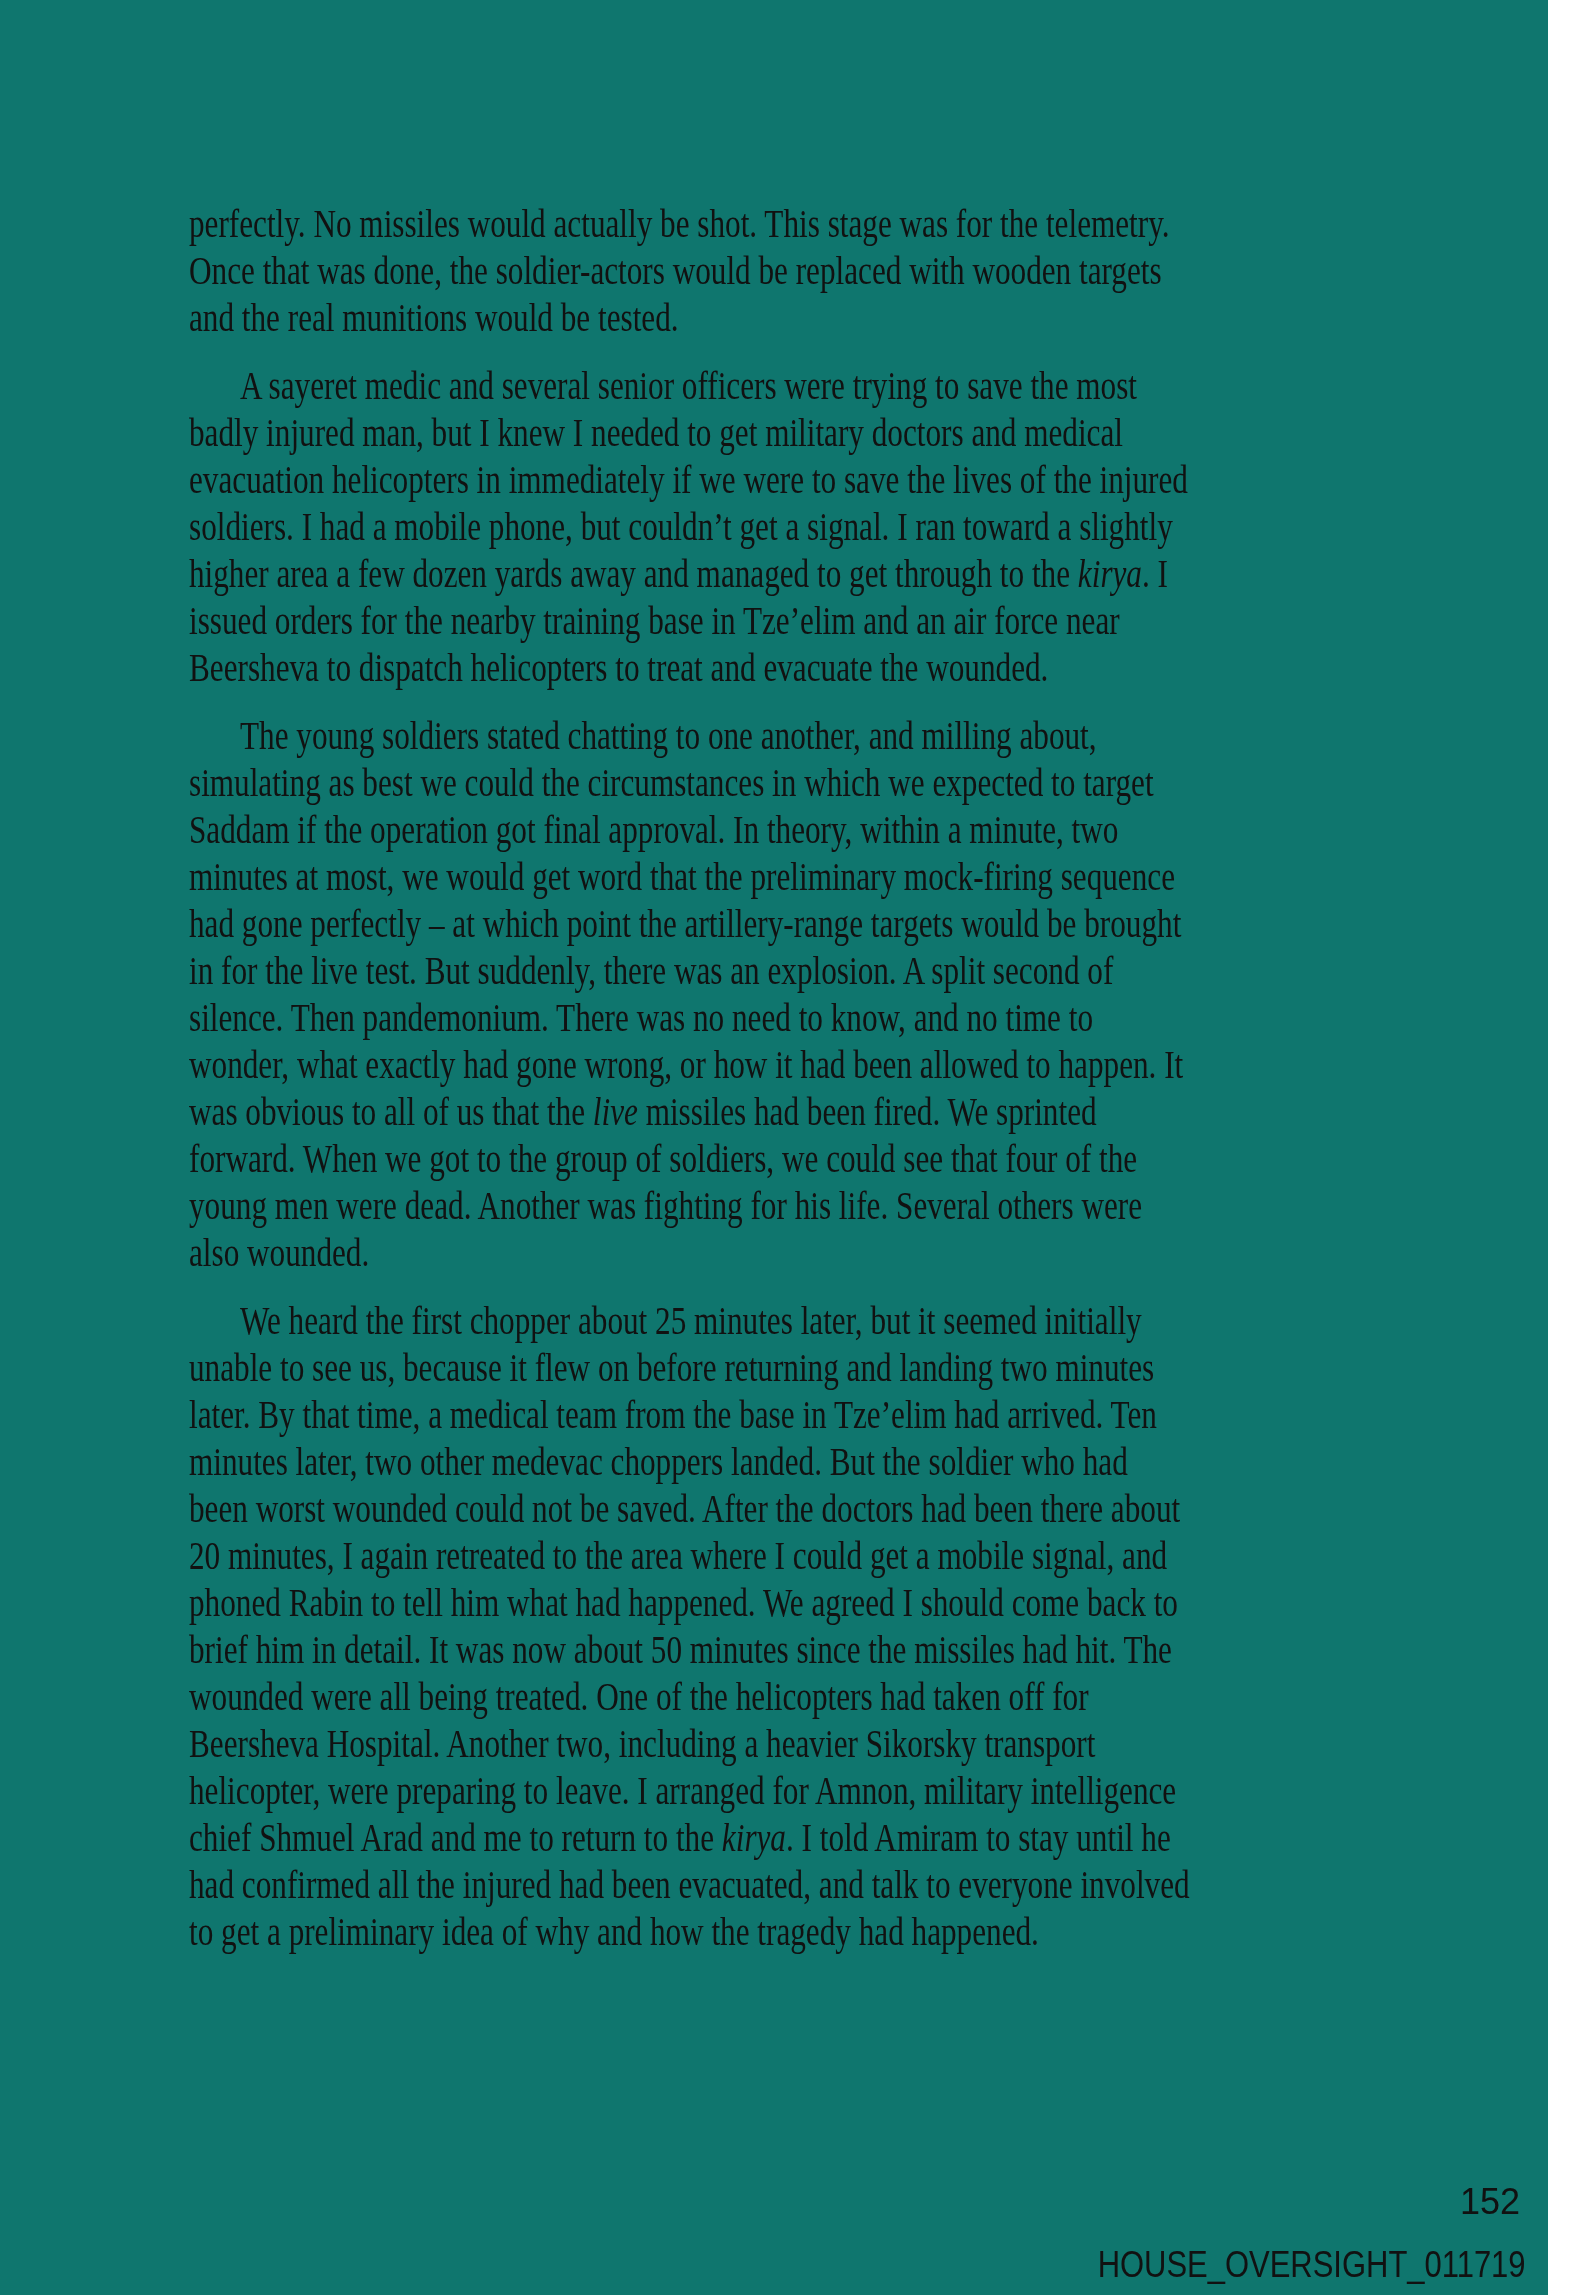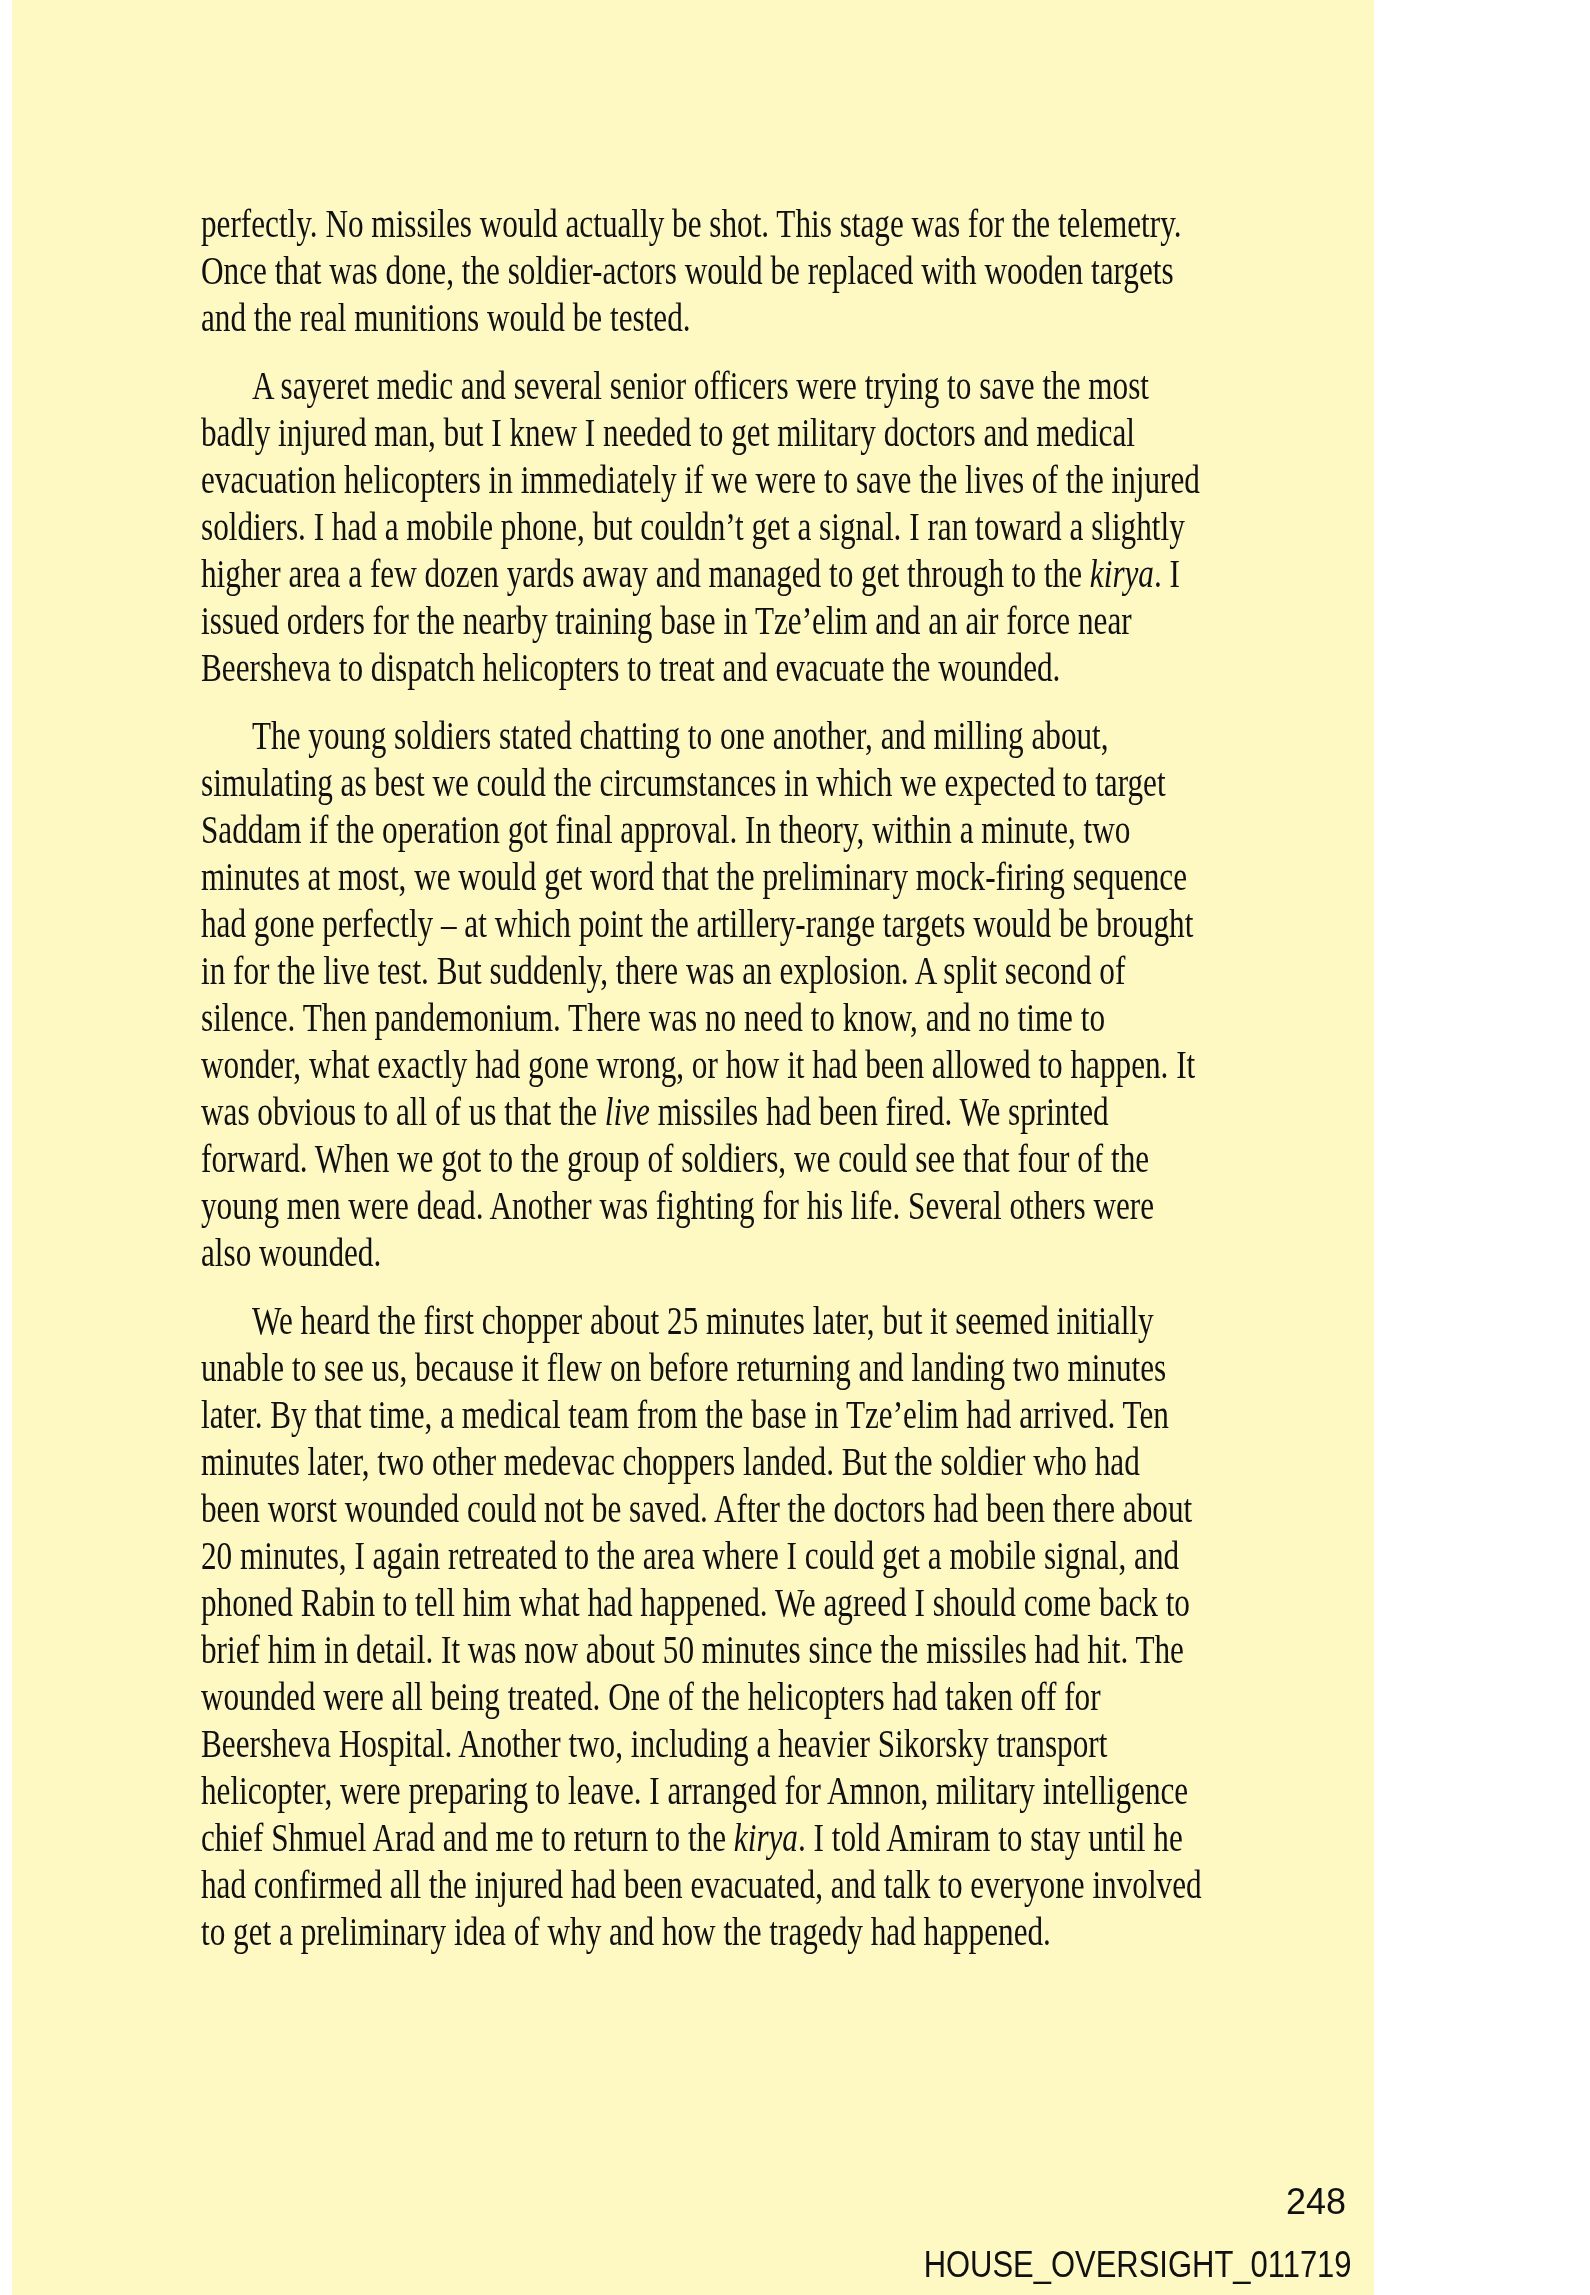--- a/index.html
+++ b/index.html
@@ -2,25 +2,24 @@
 <html style="font-size:10.3px"><head>
 <meta charset="utf-8">
 <style>
   html, body {
     margin: 0;
     padding: 0;
     background: #ffffff;
   }
   .page {
     position: relative;
-    width: 1362px;
+    width: 1548px;
     height: 2295px;
-    background: #fef9c3;
+    background: #0f766e;
     overflow: hidden;
-    margin-left: 12px;
   }
   .text-block {
     position: absolute;
     left: 189px;
     top: 200px;
     color: #111111;
   }
   .para { margin: 0; padding: 0; }
   .para + .para { margin-top: 21px; }
   .line {
@@ -99,16 +98,16 @@
         <div class="line"><span>phoned Rabin to tell him what had happened. We agreed I should come back to</span></div>
         <div class="line"><span>brief him in detail. It was now about 50 minutes since the missiles had hit. The</span></div>
         <div class="line"><span>wounded were all being treated. One of the helicopters had taken off for</span></div>
         <div class="line"><span>Beersheva Hospital. Another two, including a heavier Sikorsky transport</span></div>
         <div class="line"><span>helicopter, were preparing to leave. I arranged for Amnon, military intelligence</span></div>
         <div class="line"><span>chief Shmuel Arad and me to return to the </span><em>kirya</em><span>. I told Amiram to stay until he</span></div>
         <div class="line"><span>had confirmed all the injured had been evacuated, and talk to everyone involved</span></div>
         <div class="line"><span>to get a preliminary idea of why and how the tragedy had happened.</span></div>
       </div>
     </main>
-  <div class="page-number">248</div>
+  <div class="page-number">152</div>
   <div class="bates-number">HOUSE_OVERSIGHT_011719</div>
 </div>
 
 
 </body></html>

